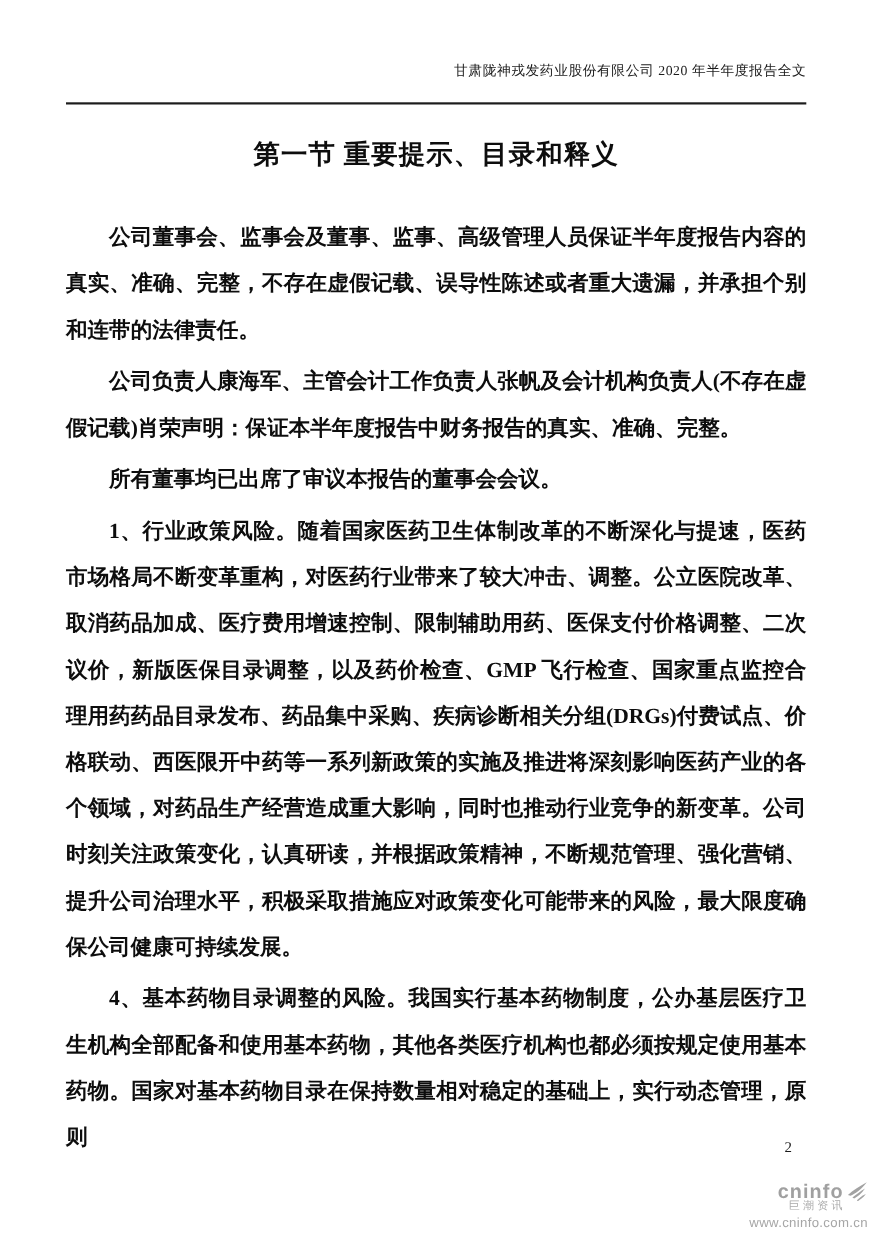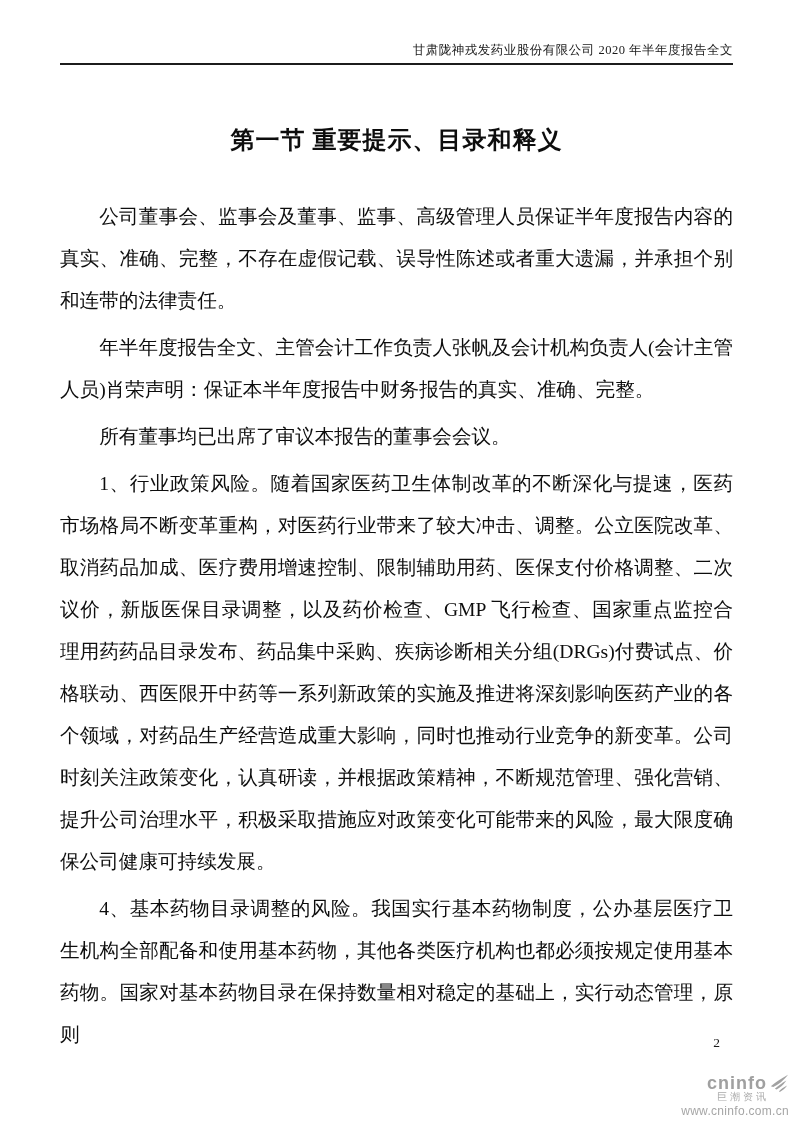--- a/index.html
+++ b/index.html
@@ -12,29 +12,29 @@
     width: 793px;
     height: 1122px;
     background: #ffffff;
     overflow: hidden;
     font-family: "Liberation Serif", "DejaVu Serif", serif;
     color: #111111;
   }
   
   .page-header {
     position: absolute;
-    top: 40px;
+    top: 54px;
     left: 60px;
     width: 673px;
     text-align: right;
     font-size: 12.5px;
     line-height: 20px;
     letter-spacing: 0.5px;
     color: #1a1a1a;
-    padding-bottom: 3px;
+    padding-bottom: 19px;
     border-bottom: 2px solid #1c1c1c;
   }
   
   .section-title {
     position: absolute;
     top: 124px;
     left: 0;
     width: 793px;
     margin: 0;
     text-align: center;
@@ -51,20 +51,21 @@
     width: 673px;
     font-size: 19.6px;
     line-height: 42px;
     text-align: justify;
     text-justify: inter-ideograph;
     color: #0d0d0d;
   }
   .body-text p {
     margin: 0 0 5px 0;
     text-indent: 2em;
+    font-weight: bold;
   }
   
   .page-number {
     position: absolute;
     top: 1034px;
     right: 73px;
     font-size: 13.5px;
     line-height: 18px;
     color: #1a1a1a;
   }
@@ -119,21 +120,21 @@
 <div class="sheet">
 
   <header class="page-header">
     <span>甘肃陇神戎发药业股份有限公司 2020 年半年度报告全文</span>
   </header>
 
   <h1 class="section-title">第一节 重要提示、目录和释义</h1>
 
   <main class="body-text">
     <p>公司董事会、监事会及董事、监事、高级管理人员保证半年度报告内容的真实、准确、完整，不存在虚假记载、误导性陈述或者重大遗漏，并承担个别和连带的法律责任。</p>
-    <p>年半年度报告全文、主管会计工作负责人张帆及会计机构负责人(会计主管人员)肖荣声明：保证本半年度报告中财务报告的真实、准确、完整。</p>
+    <p>公司负责人康海军、主管会计工作负责人张帆及会计机构负责人(不存在虚假记载)肖荣声明：保证本半年度报告中财务报告的真实、准确、完整。</p>
     <p>所有董事均已出席了审议本报告的董事会会议。</p>
     <p>1、行业政策风险。随着国家医药卫生体制改革的不断深化与提速，医药市场格局不断变革重构，对医药行业带来了较大冲击、调整。公立医院改革、取消药品加成、医疗费用增速控制、限制辅助用药、医保支付价格调整、二次议价，新版医保目录调整，以及药价检查、GMP 飞行检查、国家重点监控合理用药药品目录发布、药品集中采购、疾病诊断相关分组(DRGs)付费试点、价格联动、西医限开中药等一系列新政策的实施及推进将深刻影响医药产业的各个领域，对药品生产经营造成重大影响，同时也推动行业竞争的新变革。公司时刻关注政策变化，认真研读，并根据政策精神，不断规范管理、强化营销、提升公司治理水平，积极采取措施应对政策变化可能带来的风险，最大限度确保公司健康可持续发展。</p>
     <p>4、基本药物目录调整的风险。我国实行基本药物制度，公办基层医疗卫生机构全部配备和使用基本药物，其他各类医疗机构也都必须按规定使用基本药物。国家对基本药物目录在保持数量相对稳定的基础上，实行动态管理，原则</p>
   </main>
 
   <div class="page-number">2</div>
 
   <div class="cninfo-logo">
     <div class="brand-row">
       <span class="brand">cninfo</span>

